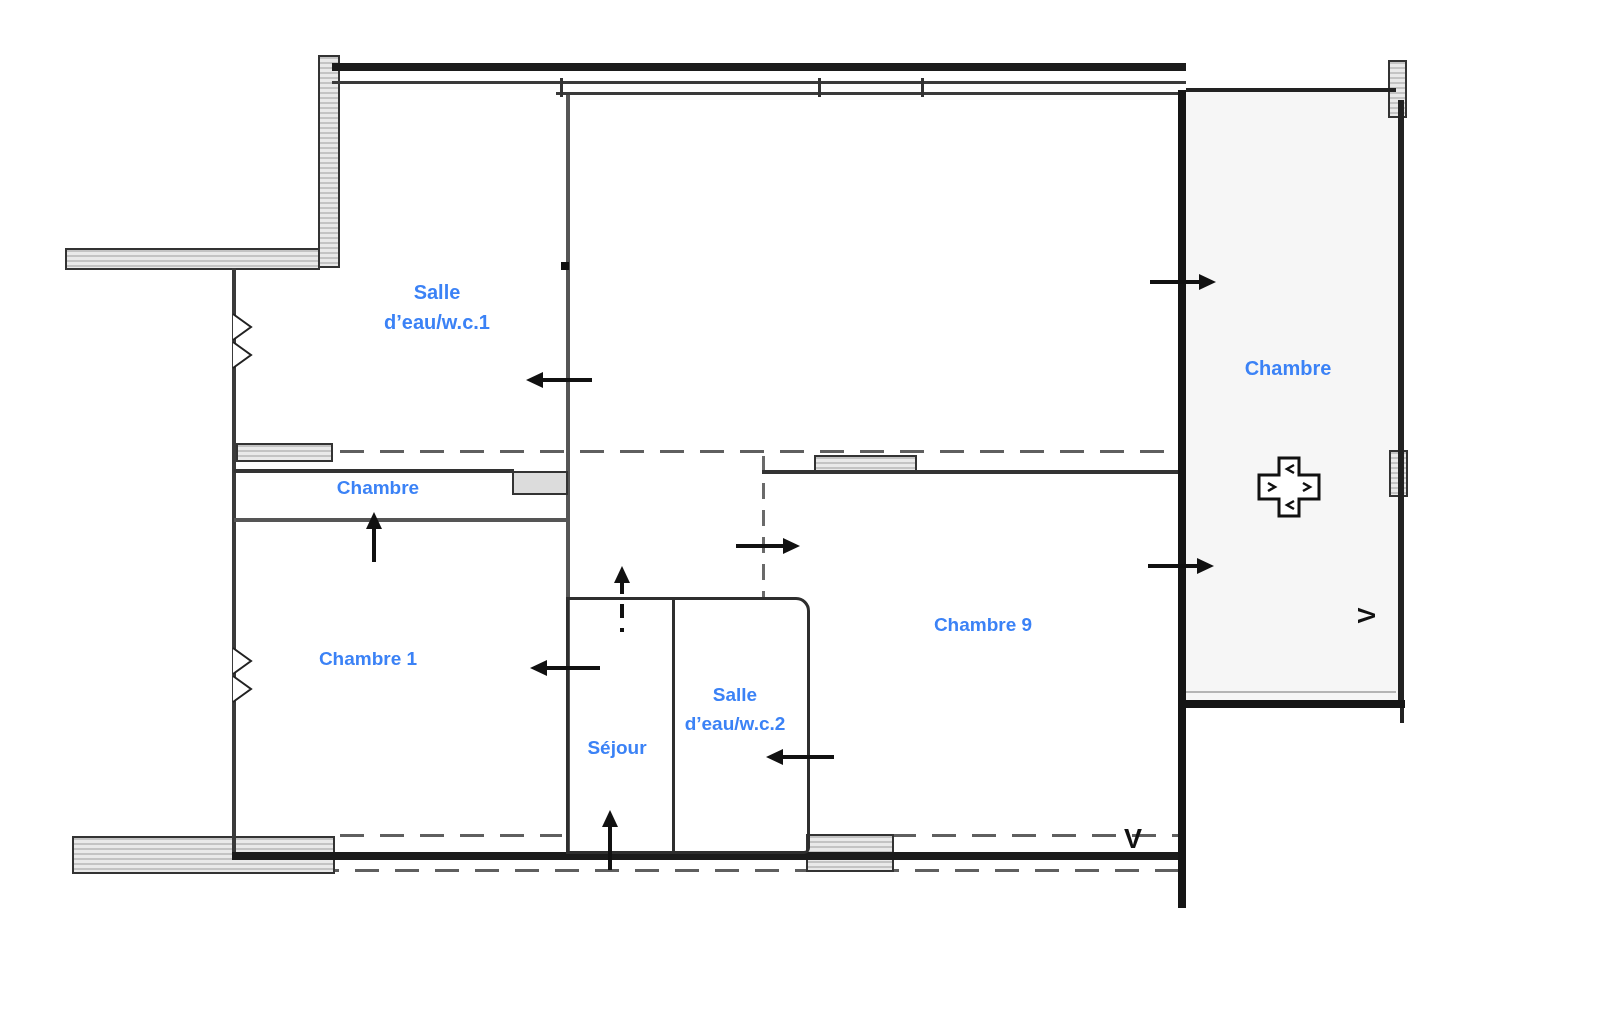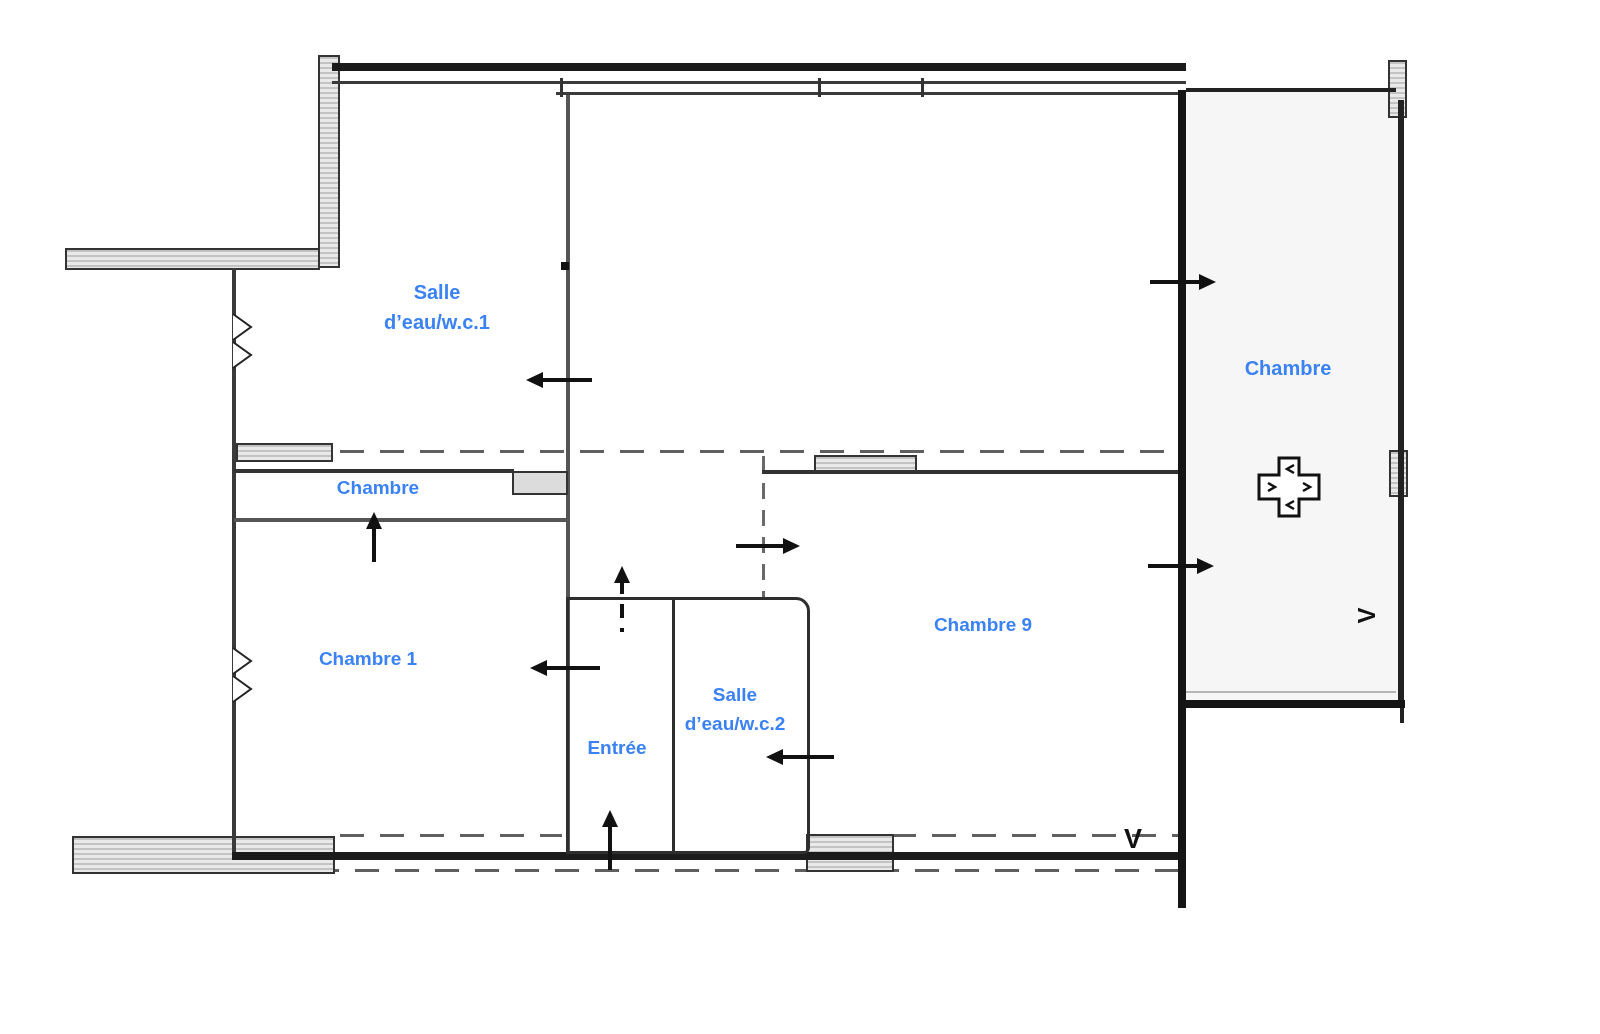--- a/index.html
+++ b/index.html
@@ -166,19 +166,19 @@
   </div>
 
   <div class="room-label fs20" style="left:317px;top:277px;width:240px;">
     <div>Salle</div>
     <div>d’eau/w.c.1</div>
   </div>
   <div class="room-label fs20" style="left:1208px;top:353px;width:160px;">Chambre</div>
   <div class="room-label fs19" style="left:308px;top:473px;width:140px;">Chambre</div>
   <div class="room-label fs19" style="left:268px;top:644px;width:200px;">Chambre 1</div>
   <div class="room-label fs19" style="left:883px;top:610px;width:200px;">Chambre 9</div>
-  <div class="room-label fs19" style="left:557px;top:733px;width:120px;">Entrée</div>
+  <div class="room-label fs19" style="left:557px;top:733px;width:120px;">Séjour</div>
   <div class="room-label fs19" style="left:645px;top:680px;width:180px;">
     <div>Salle</div>
     <div>d’eau/w.c.2</div>
   </div>
 
 </div>
 
 </body></html>

